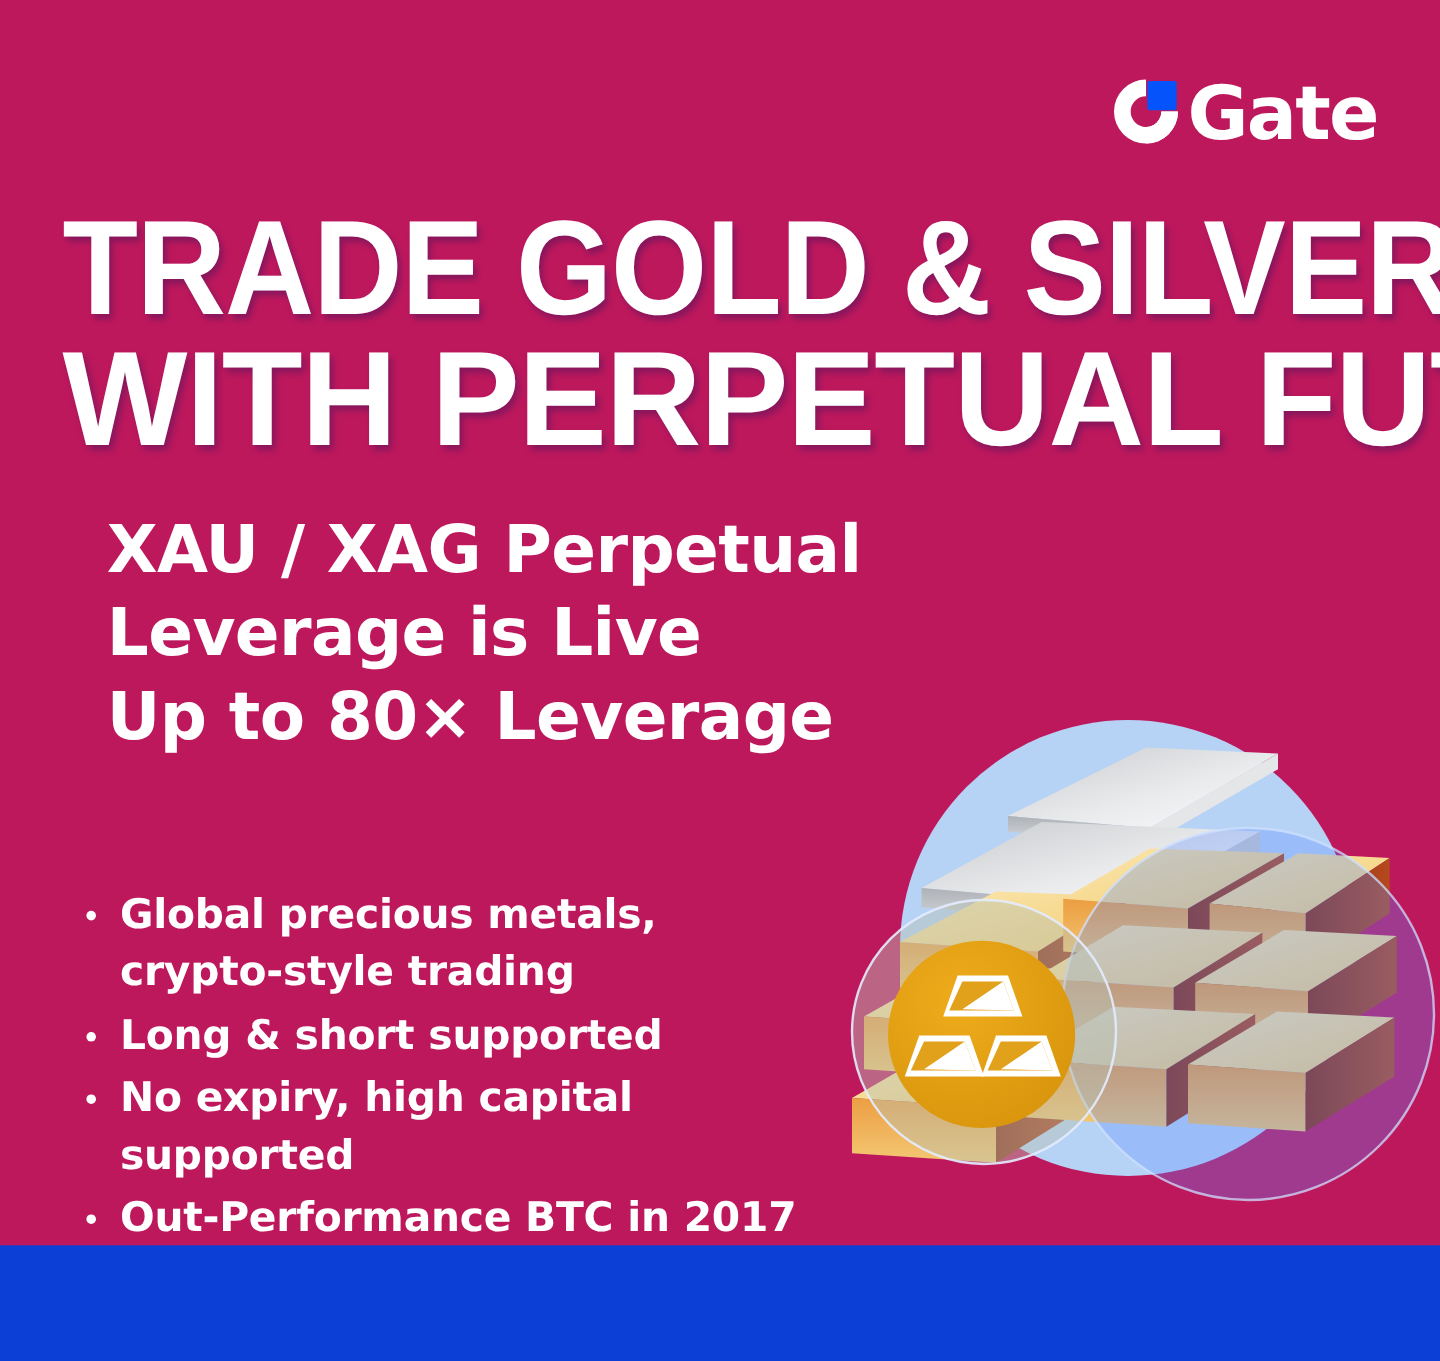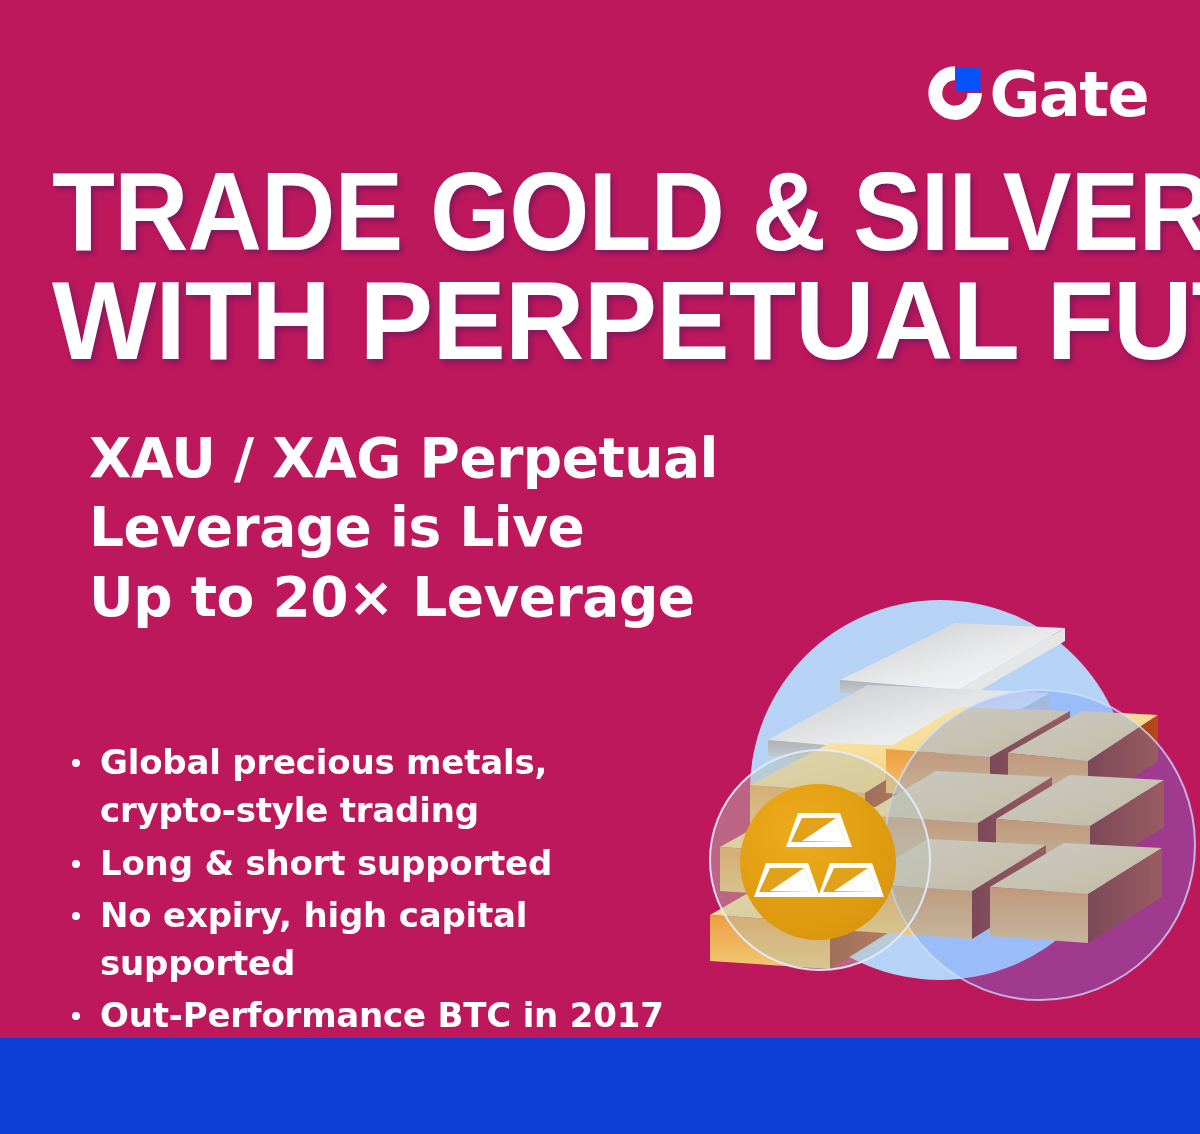--- a/index.html
+++ b/index.html
@@ -43,21 +43,21 @@
     line-height: 1;
     font-family: "DejaVu Sans", sans-serif;
     position: relative;
     top: 2px;
   }
 
   
   .headline {
     position: absolute;
     left: 52px;
-    top: 160px;
+    top: 172px;
     width: 1110px;
   }
   .headline-line {
     color: #ffffff;
     font-family: "Liberation Sans Narrow", "Liberation Sans", sans-serif;
     font-weight: 700;
     font-size: 112px;
     line-height: 0.92;
     letter-spacing: -1px;
     white-space: nowrap;
@@ -151,21 +151,21 @@
   </div>
 
   <div class="headline">
     <div class="headline-line l1">TRADE GOLD &amp; SILVER</div>
     <div class="headline-line l2">WITH PERPETUAL FUTURES</div>
   </div>
 
   <div class="subtitle">
     <div class="subtitle-line">XAU / XAG Perpetual</div>
     <div class="subtitle-line">Leverage is Live</div>
-    <div class="subtitle-line">Up to 20× Leverage</div>
+    <div class="subtitle-line">Up to 80× Leverage</div>
   </div>
 
   <ul class="bullets">
     <li class="bullet">Global precious metals, crypto-style trading</li>
     <li class="bullet">Long &amp; short supported</li>
     <li class="bullet">No expiry, high capital supported</li>
     <li class="bullet">Out-Performance BTC in 2017</li>
   </ul>
 
   <div class="illustration">

